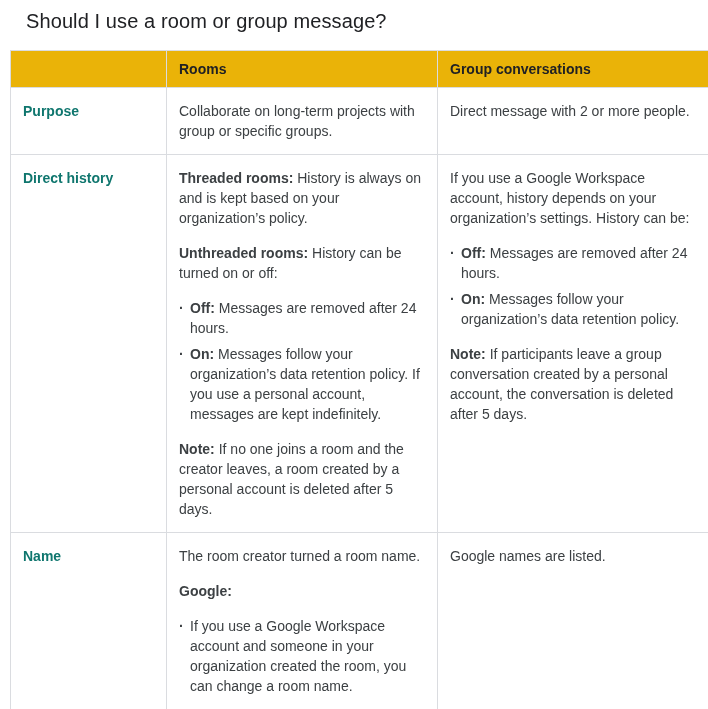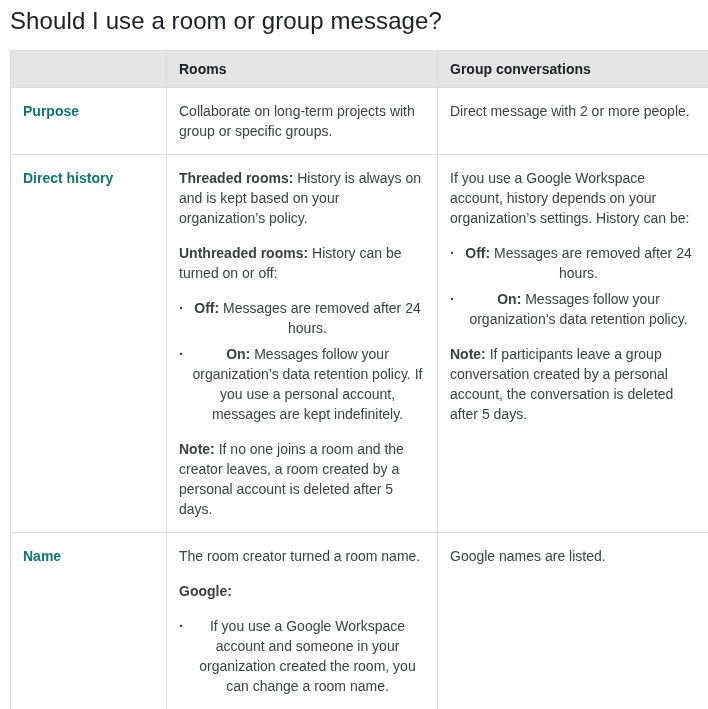--- a/index.html
+++ b/index.html
@@ -12,59 +12,59 @@
     overflow: hidden;
     font-family: "Liberation Sans", sans-serif;
   }
   .page {
     width: 708px;
     height: 709px;
     overflow: hidden;
     padding-left: 10px;
   }
   h1.page-title {
-    margin: 8px 0 16px 0;
-    font-size: 24px;
+    margin: 8px 0 16px 16px;
+    font-size: 20px;
     line-height: 26px;
     font-weight: 400;
     color: #202124;
     letter-spacing: 0.1px;
   }
   table.compare {
     border-collapse: collapse;
     table-layout: fixed;
     width: 698px;
   }
   col.c-label  { width: 156px; }
   col.c-rooms  { width: 271px; }
   col.c-groups { width: 271px; }
   th, td {
     border: 1px solid #dadce0;
     vertical-align: top;
     text-align: left;
     font-size: 14px;
   }
   thead th {
-    background: #e5e5e5;
+    background: #eab308;
     color: #202124;
     font-weight: 700;
     line-height: 18px;
     padding: 9px 12px;
   }
   tbody td {
     padding: 13px 12px;
     color: #3c4043;
     line-height: 20px;
   }
   td.row-label {
     font-weight: 700;
     color: #0f766e;
   }
   td p  { margin: 0 0 15px 0; }
-  td ul { margin: 0 0 15px 0; padding: 0; list-style: none; text-align: center; }
+  td ul { margin: 0 0 15px 0; padding: 0; list-style: none; }
   td p:last-child, td ul:last-child { margin-bottom: 0; }
   td li {
     position: relative;
     padding-left: 11px;
     margin-bottom: 6px;
   }
   td li:last-child { margin-bottom: 0; }
   td li::before {
     content: "\00B7";
     position: absolute;

